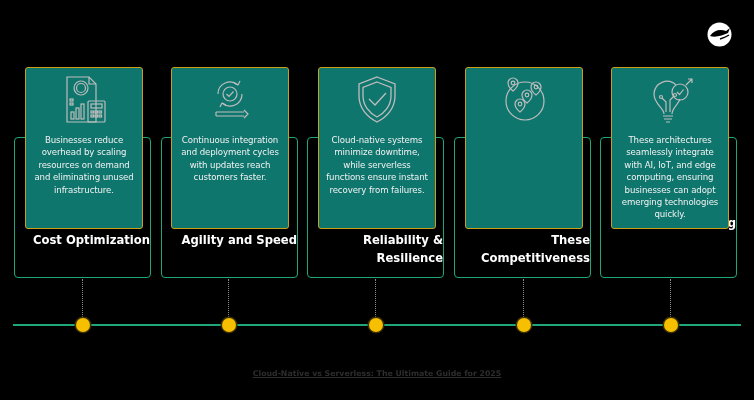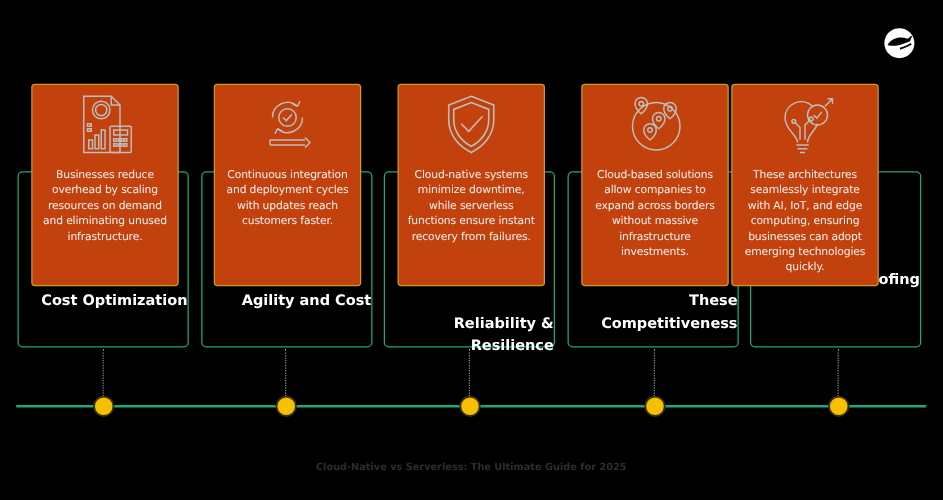--- a/index.html
+++ b/index.html
@@ -1,25 +1,25 @@
 <!DOCTYPE html>
 <html><head>
 <meta charset="utf-8">
 <style>
   html, body { margin:0; padding:0; }
   body { width:754px; height:400px; background:#000; position:relative; overflow:hidden; font-family:"DejaVu Sans", sans-serif; color:#fff; }
   .green-card { position:absolute; top:137px; height:141px; width:137px; border:1.2px solid #1fa77a; border-radius:4px; box-sizing:border-box; background:#000; }
-  .gold-card { position:absolute; top:67px; height:162px; width:118px; border:1.2px solid #c9a018; border-radius:3px; box-sizing:border-box; background:#c2410c; }
+  .gold-card { position:absolute; top:67px; height:162px; width:118px; border:1.2px solid #c9a018; border-radius:3px; box-sizing:border-box; background:#0f766e; }
   .icon { position:absolute; left:50%; top:6px; transform:translateX(-50%); width:52px; height:52px; }
   .desc { position:absolute; left:4px; right:4px; top:66px; text-align:center; font-size:8.6px; line-height:12.4px; color:#f2f2f2; letter-spacing:-0.1px; }
   .title { position:absolute; left:0; right:0; top:231px; text-align:right; font-weight:bold; font-size:11.6px; line-height:18px; color:#fff; }
   .timeline { position:absolute; left:13px; top:324px; width:728px; height:2px; background:#1fa77a; }
   .connector { position:absolute; top:279px; width:0; height:42px; border-left:1.5px dotted #8a8a8a; }
   .dot { position:absolute; top:318px; width:14px; height:14px; border-radius:50%; background:#f6c000; box-shadow:0 0 0 1.5px #3a2e00; }
-  .footer { position:absolute; top:369px; left:0; right:0; text-align:center; font-size:7.8px; font-weight:bold; color:#2d2d2d; }
+  .footer { position:absolute; top:369px; left:0; right:0; text-align:center; font-size:7.8px; font-weight:bold; color:#2d2d2d;text-decoration:underline; }
   .logo { position:absolute; left:706px; top:22px; width:27px; height:25px; }
 </style>
 </head>
 <body>
 
 <svg class="logo" viewBox="0 0 27 25">
   <circle cx="13.5" cy="12.5" r="12" fill="#fff"></circle>
   <path d="M4 14 C8 8, 14 7, 20 9 L24 6 L22 11 C17 13, 10 16, 4 14 Z" fill="#000"></path>
   <path d="M14 17 C17 16, 20 15, 23 13" stroke="#000" stroke-width="1.5" fill="none"></path>
 </svg>
@@ -48,39 +48,39 @@
     <rect x="33" y="41" width="2.5" height="2"></rect>
       <rect x="37" y="41" width="2.5" height="2"></rect>
       <rect x="41" y="41" width="2.5" height="2"></rect>
   </svg>
   <div class="desc">Businesses reduce overhead by scaling resources on demand and eliminating unused infrastructure.</div>
 </div>
 <div class="connector" style="left:82px;"></div>
 <div class="dot" style="left:76px;"></div>
 
 <div class="green-card" style="left:161px;">
-  <div class="title" style="top:93px;">Agility and Cost</div>
+  <div class="title" style="top:93px;">Agility and Speed</div>
 </div>
 <div class="gold-card" style="left:171px;">
   <svg class="icon" viewBox="0 0 52 52" fill="none" stroke="#bdbdbd" stroke-width="1.2">
     <circle cx="26" cy="20" r="7"></circle>
       <path d="M22.5 20 L25 22.5 L29.5 17.5"></path>
     <path d="M14 20 A12 12 0 0 1 34 11"></path>
       <path d="M38 20 A12 12 0 0 1 18 29"></path>
     <path d="M34 11 L36 7 M34 11 L30 9"></path>
       <path d="M18 29 L16 33 M18 29 L22 31"></path>
     <path d="M12 38 H40 M12 42 H40 M12 38 V42 M40 36 L44 40 L40 44"></path>
   </svg>
   <div class="desc">Continuous integration and deployment cycles with updates reach customers faster.</div>
 </div>
 <div class="connector" style="left:228px;"></div>
 <div class="dot" style="left:222px;"></div>
 
 <div class="green-card" style="left:307px;">
-  <div class="title" style="top:93px;margin-top:18px;">Reliability &amp; Resilience</div>
+  <div class="title" style="top:93px;">Reliability &amp; Resilience</div>
 </div>
 <div class="gold-card" style="left:318px;">
   <svg class="icon" viewBox="0 0 52 52" fill="none" stroke="#bdbdbd" stroke-width="1.3">
     <path d="M26 3 L44 10 V22 C44 34, 36 43, 26 48 C16 43, 8 34, 8 22 V10 Z"></path>
     <path d="M26 8 L40 13.5 V22 C40 31, 34 39, 26 43 C18 39, 12 31, 12 22 V13.5 Z"></path>
     <path d="M18 25 L24 31 L35 19"></path>
   </svg>
   <div class="desc">Cloud-native systems minimize downtime, while serverless functions ensure instant recovery from failures.</div>
 </div>
 <div class="connector" style="left:375px;"></div>
@@ -94,29 +94,28 @@
     <circle cx="27" cy="27" r="19"></circle>
     <path d="M15 4 a5 5 0 0 1 5 5 c0 4 -5 8 -5 8 c0 0 -5 -4 -5 -8 a5 5 0 0 1 5 -5 Z"></path>
       <circle cx="15" cy="9" r="1.8"></circle>
     <path d="M38 8 a5 5 0 0 1 5 5 c0 4 -5 8 -5 8 c0 0 -5 -4 -5 -8 a5 5 0 0 1 5 -5 Z"></path>
       <circle cx="38" cy="13" r="1.8"></circle>
     <path d="M29 16 a5 5 0 0 1 5 5 c0 4 -5 8 -5 8 c0 0 -5 -4 -5 -8 a5 5 0 0 1 5 -5 Z"></path>
       <circle cx="29" cy="21" r="1.8"></circle>
     <path d="M22 25 a5 5 0 0 1 5 5 c0 4 -5 8 -5 8 c0 0 -5 -4 -5 -8 a5 5 0 0 1 5 -5 Z"></path>
       <circle cx="22" cy="30" r="1.8"></circle>
   </svg>
-  <div class="desc">Cloud-based solutions allow companies to expand across borders without massive infrastructure investments.</div>
 </div>
 <div class="connector" style="left:523px;"></div>
 <div class="dot" style="left:517px;"></div>
 
 <div class="green-card" style="left:600px;">
   <div class="title" style="top:76px;">Future-Proofing</div>
 </div>
-<div class="gold-card" style="left:585px;">
+<div class="gold-card" style="left:611px;">
   <svg class="icon" viewBox="0 0 52 52" fill="none" stroke="#bdbdbd" stroke-width="1.2">
     <path d="M20 40 C20 34, 10 30, 10 20 A13 13 0 0 1 32 11"></path>
     <path d="M28 40 C28 34, 34 31, 36 25"></path>
     <path d="M19 42 H29 M20 45 H28 M22 48 H26"></path>
     <path d="M22 38 V28 L18 24 M26 38 V26 L30 22"></path>
       <circle cx="17" cy="23" r="1.5"></circle>
       <circle cx="31" cy="21" r="1.5"></circle>
     <circle cx="36" cy="18" r="8"></circle>
       <path d="M33 18 L35.5 20.5 L39.5 15.5"></path>
     <path d="M42 11 L48 5 M44 5 H48 V9"></path>

